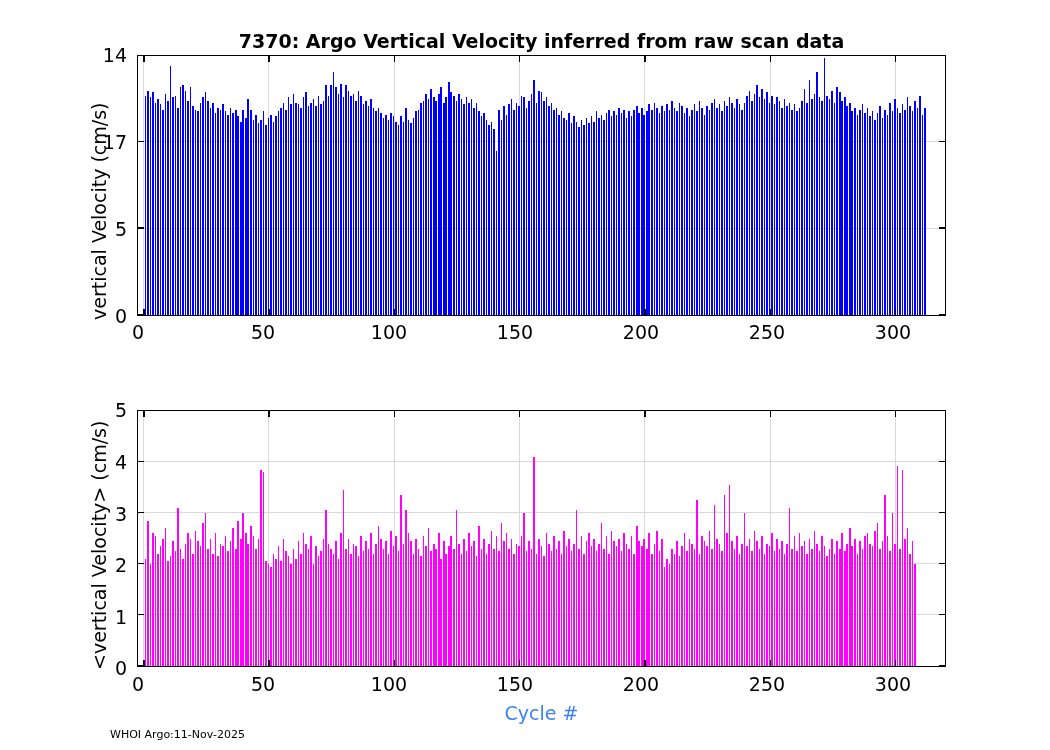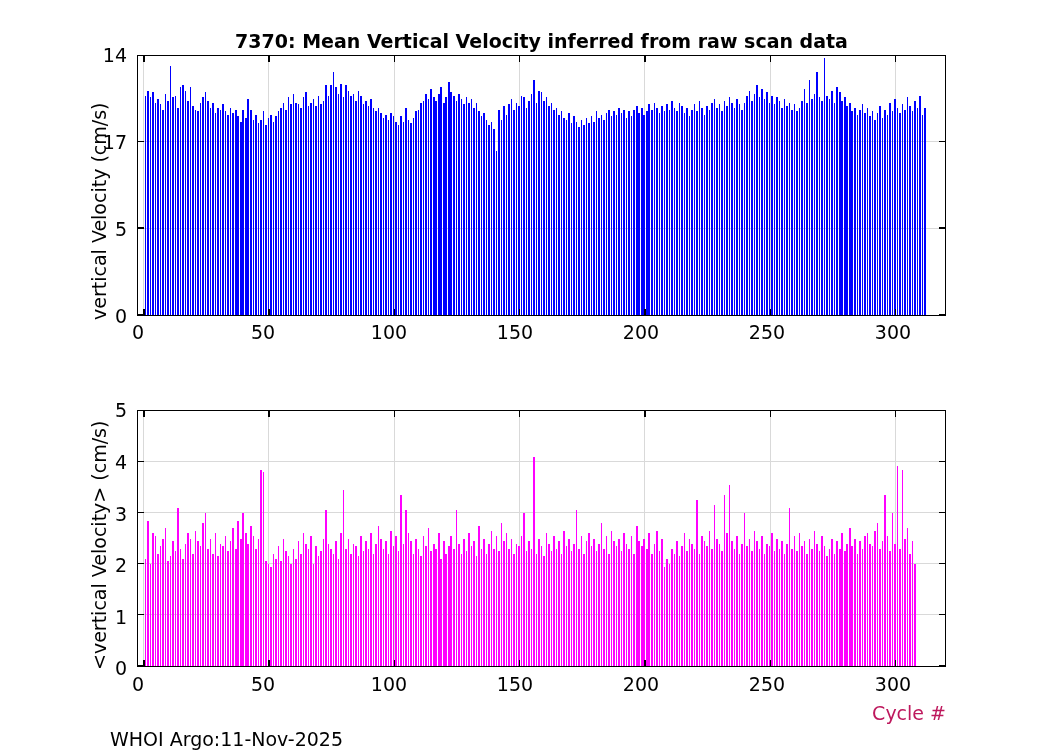--- a/index.html
+++ b/index.html
@@ -91,41 +91,41 @@
     font-size: 19px;
     color: #000;
     white-space: nowrap;
     transform-origin: 0 0;
     transform: rotate(-90deg);
     font-family: "DejaVu Sans", sans-serif;
   }
   .xlabel {
     position: absolute;
     font-size: 19px;
-    color: #be185d;
+    color: #3b82f6;
     white-space: nowrap;
-    text-align: right;
+    text-align: center;
     font-family: "DejaVu Sans", sans-serif;
   }
   .footer-note {
     position: absolute;
-    font-size: 19px;
+    font-size: 11px;
     color: #000;
     white-space: nowrap;
     font-family: "DejaVu Sans", sans-serif;
   }
 </style>
 </head>
 <body>
 
 <div class="figure">
 
   <div class="panel" style="left:0;top:0;width:1050px;height:370px;">
 
-    <div class="plot-title" style="left:137px;top:30px;width:809px;">7370: Mean Vertical Velocity inferred from raw scan data</div>
+    <div class="plot-title" style="left:137px;top:30px;width:809px;">7370: Argo Vertical Velocity inferred from raw scan data</div>
 
     <div class="ylabel" style="left:88px;top:320px;">vertical Velocity (cm/s)</div>
 
     <div class="ytick-label" style="left:95px;top:305px;width:32px;">0</div>
     <div class="ytick-label" style="left:95px;top:218px;width:32px;">5</div>
     <div class="ytick-label" style="left:83px;top:131px;width:44px;">17</div>
     <div class="ytick-label" style="left:83px;top:44px;width:44px;">14</div>
 
     <div class="xtick-label" style="left:118px;top:321px;width:40px;">0</div>
     <div class="xtick-label" style="left:239px;top:321px;width:48px;">50</div>

